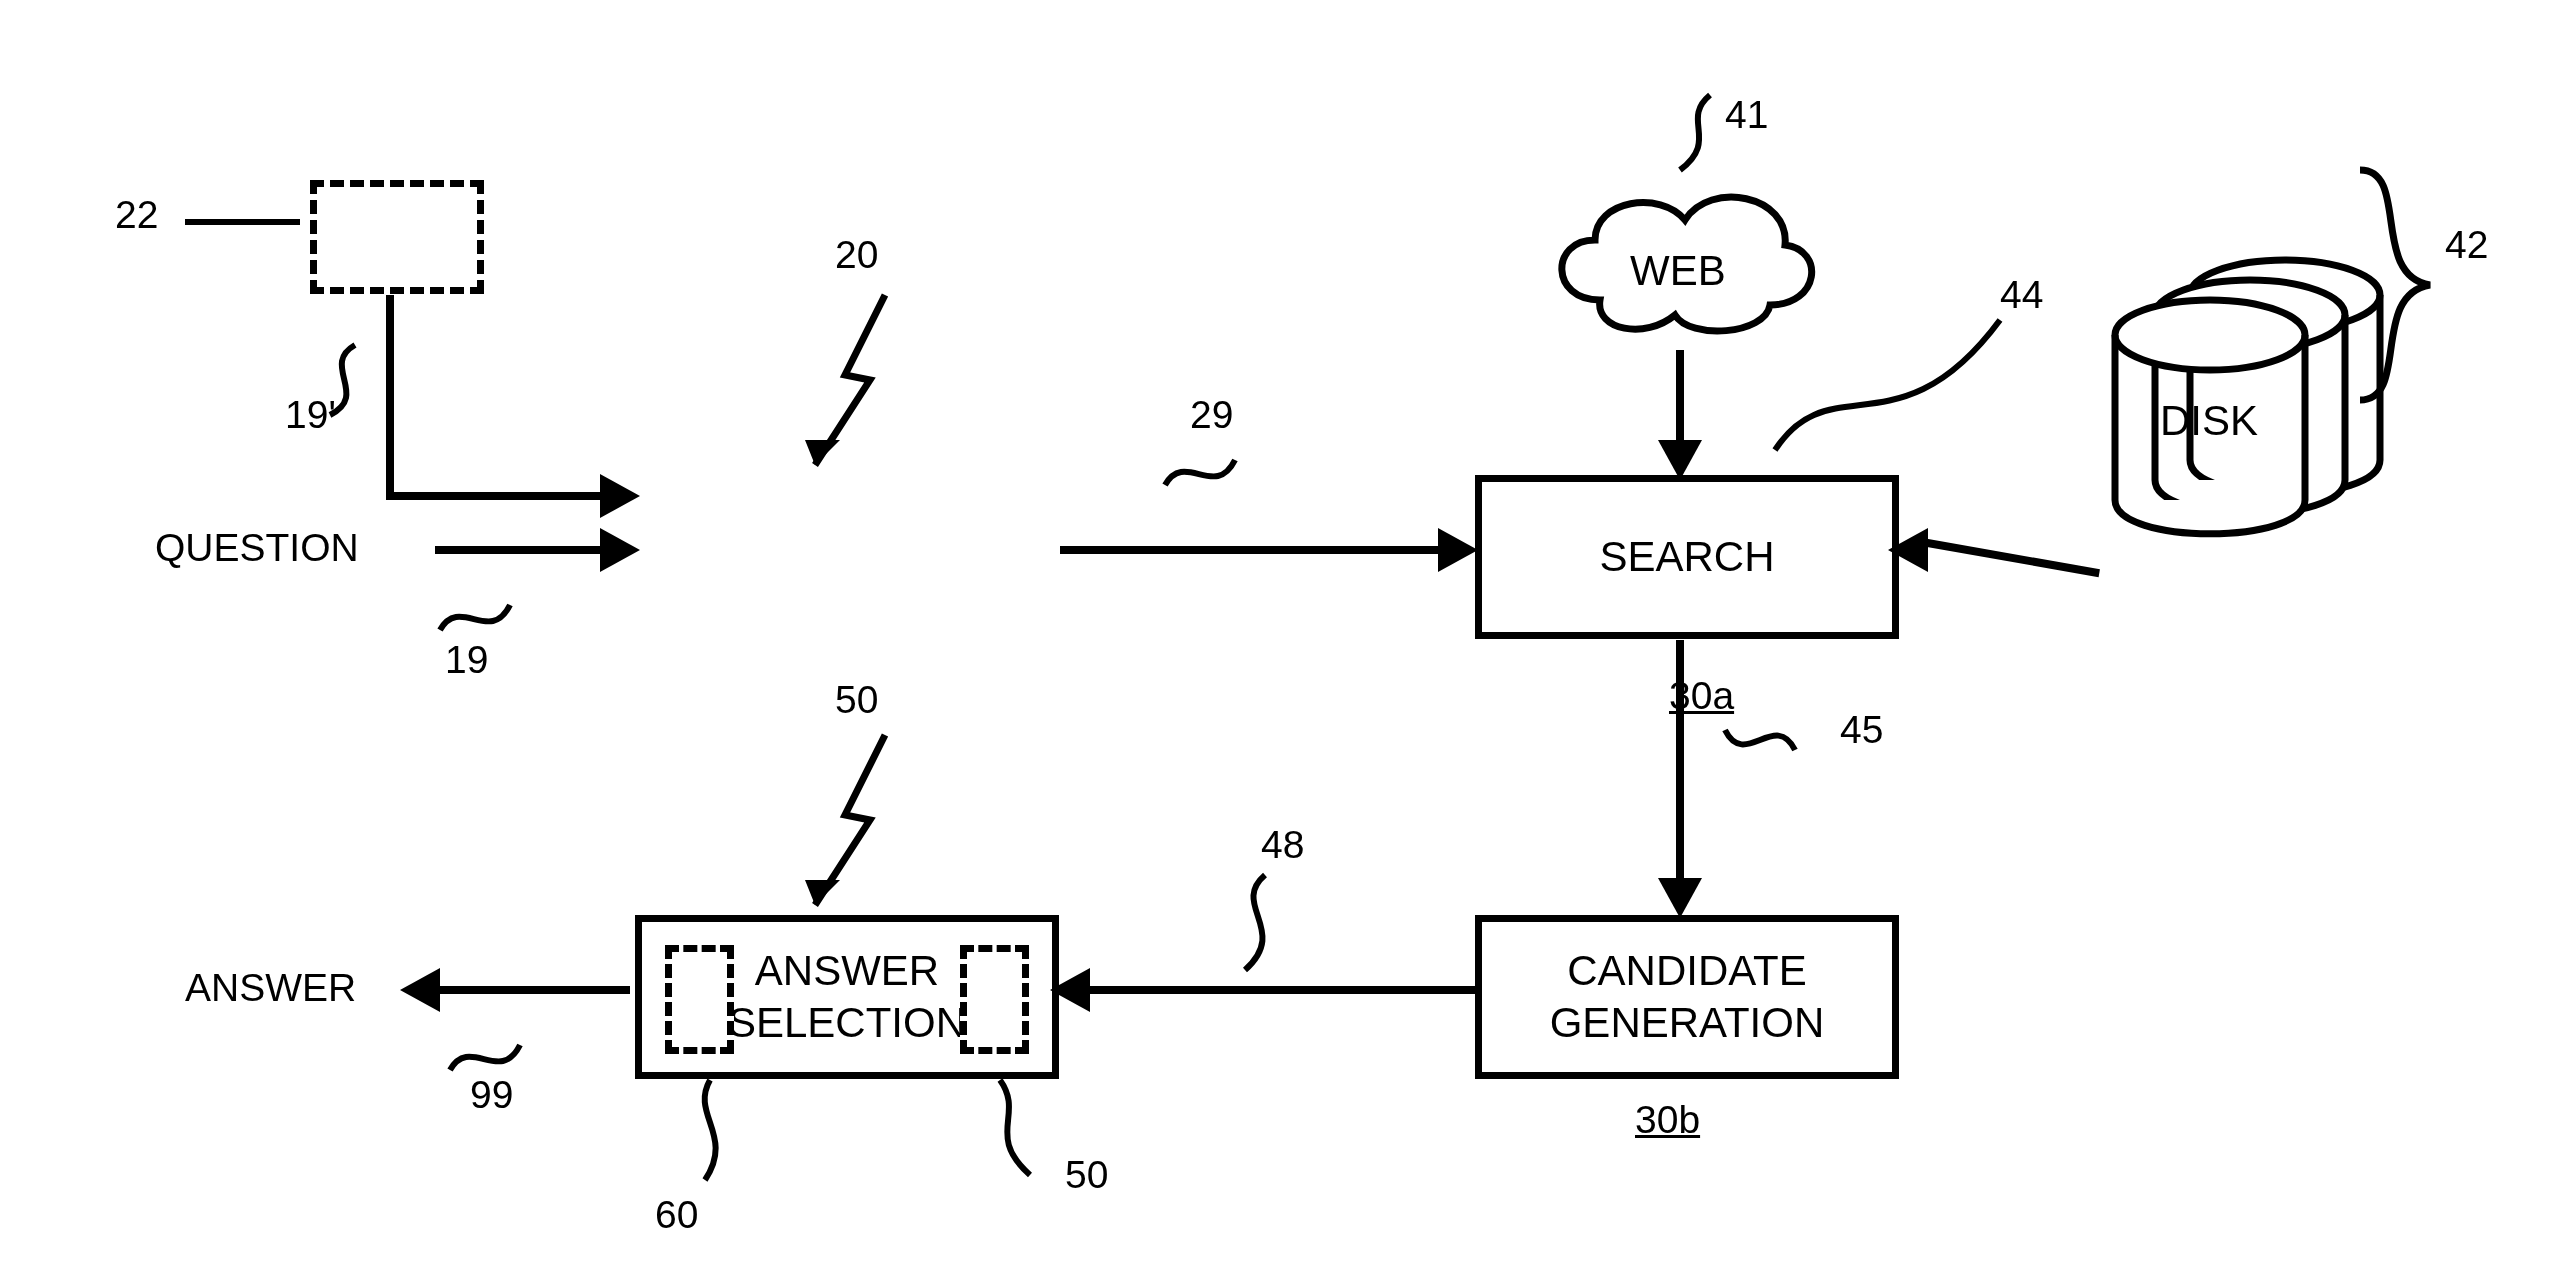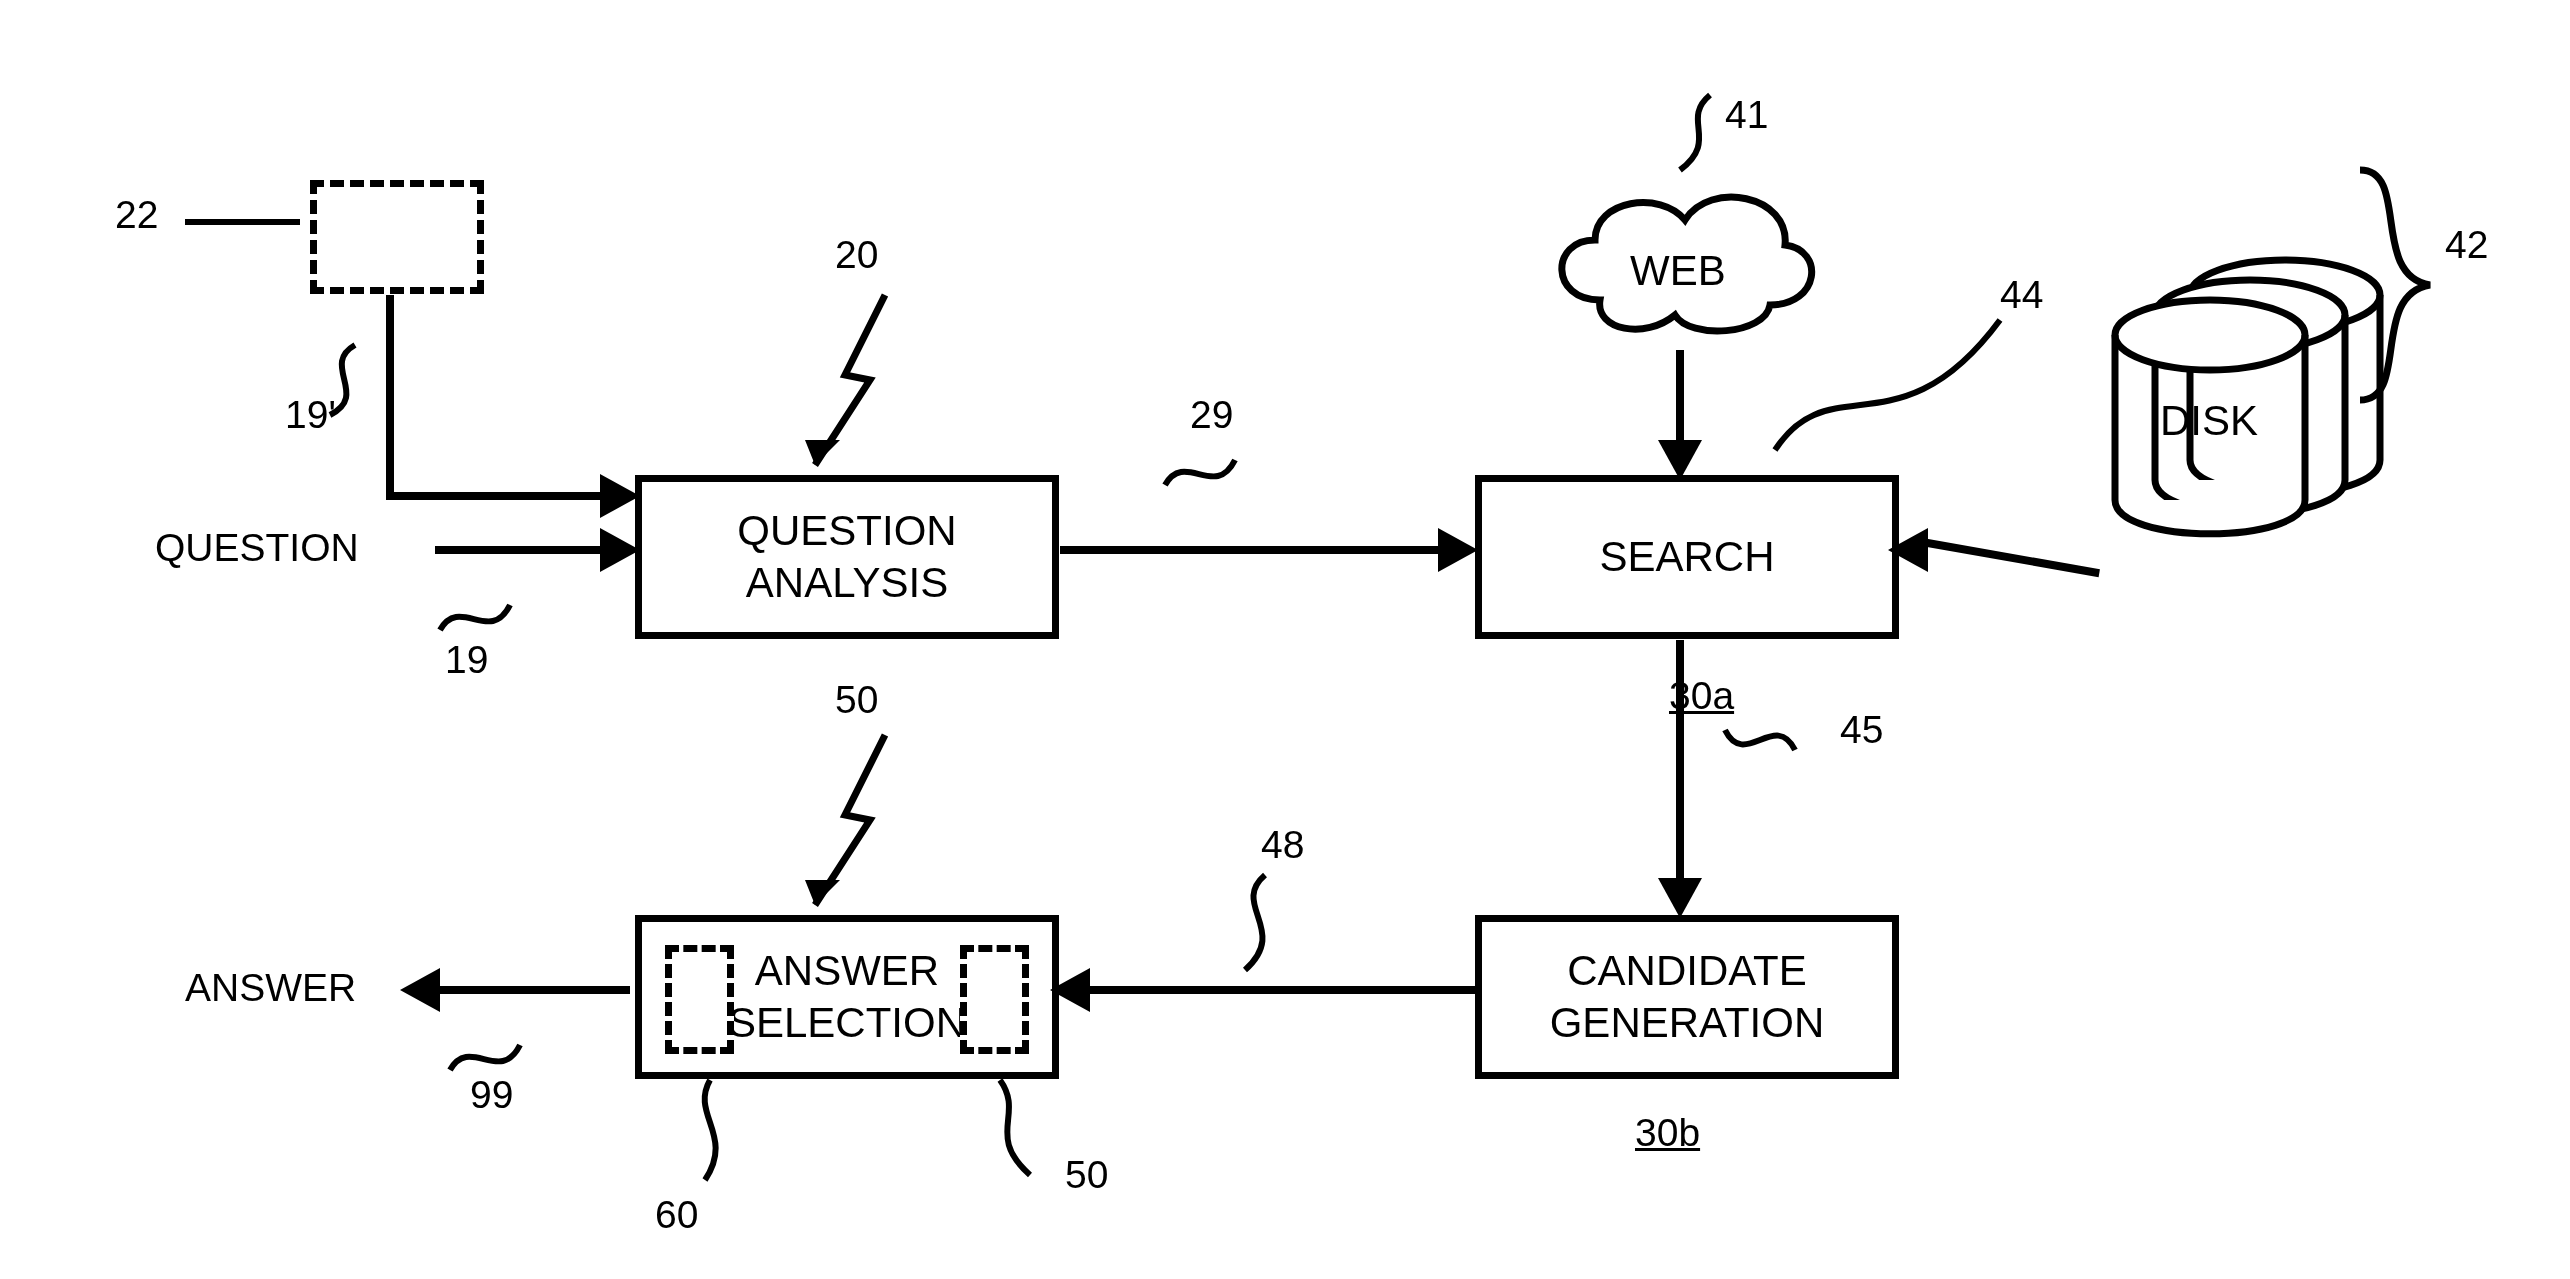--- a/index.html
+++ b/index.html
@@ -69,24 +69,20 @@
 <body>
 
 <div class="canvas">
 
   <div class="label" style="left:155px; top:528px;">QUESTION</div>
 
   <div class="label" style="left:185px; top:968px;">ANSWER</div>
 
   <div class="dashed-box" style="left:310px; top:180px; width:160px; height:100px;"></div>
 
-  <div class="box" style="left:635px; top:475px; width:410px; height:150px;">
-    <span>QUESTION
-ANALYSIS</span>
-  </div>
 
   <div class="box" style="left:1475px; top:475px; width:410px; height:150px;">
     <span>SEARCH</span>
   </div>
 
   <div class="box" style="left:1475px; top:915px; width:410px; height:150px;">
     <span>CANDIDATE
 GENERATION</span>
   </div>
 
@@ -199,19 +195,19 @@
   <div class="label" style="left:285px; top:395px;">19'</div>
   <div class="label" style="left:835px; top:235px;">20</div>
   <div class="label" style="left:1190px; top:395px;text-align:center;">29</div>
   <div class="label" style="left:445px; top:640px;">19</div>
   <div class="label underline" style="left:1635px; top:676px;margin-left:34px;">30a</div>
   <div class="label" style="left:1725px; top:95px;">41</div>
   <div class="label" style="left:2000px; top:275px;">44</div>
   <div class="label" style="left:2445px; top:225px;">42</div>
   <div class="label" style="left:1840px; top:710px;">45</div>
   <div class="label" style="left:1245px; top:825px;margin-left:16px;">48</div>
-  <div class="label underline" style="left:1635px; top:1100px;margin-top:13px;">30b</div>
+  <div class="label underline" style="left:1635px; top:1100px;">30b</div>
   <div class="label" style="left:835px; top:680px;">50</div>
   <div class="label" style="left:1065px; top:1155px;">50</div>
   <div class="label" style="left:655px; top:1195px;">60</div>
   <div class="label" style="left:470px; top:1075px;">99</div>
 
 </div>
 
 </body></html>

